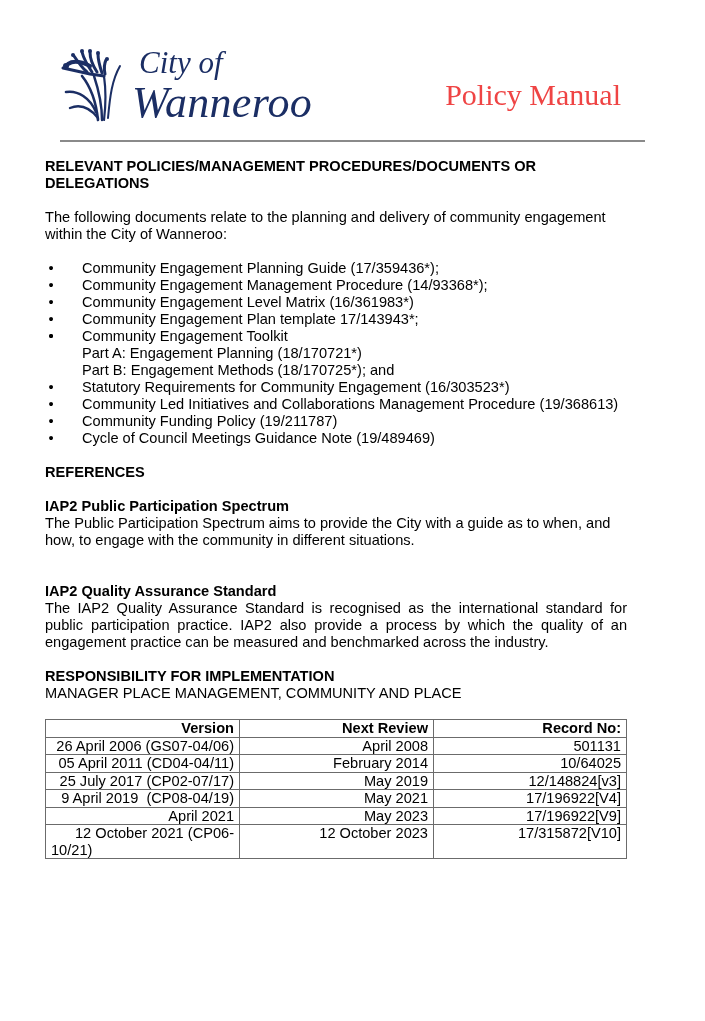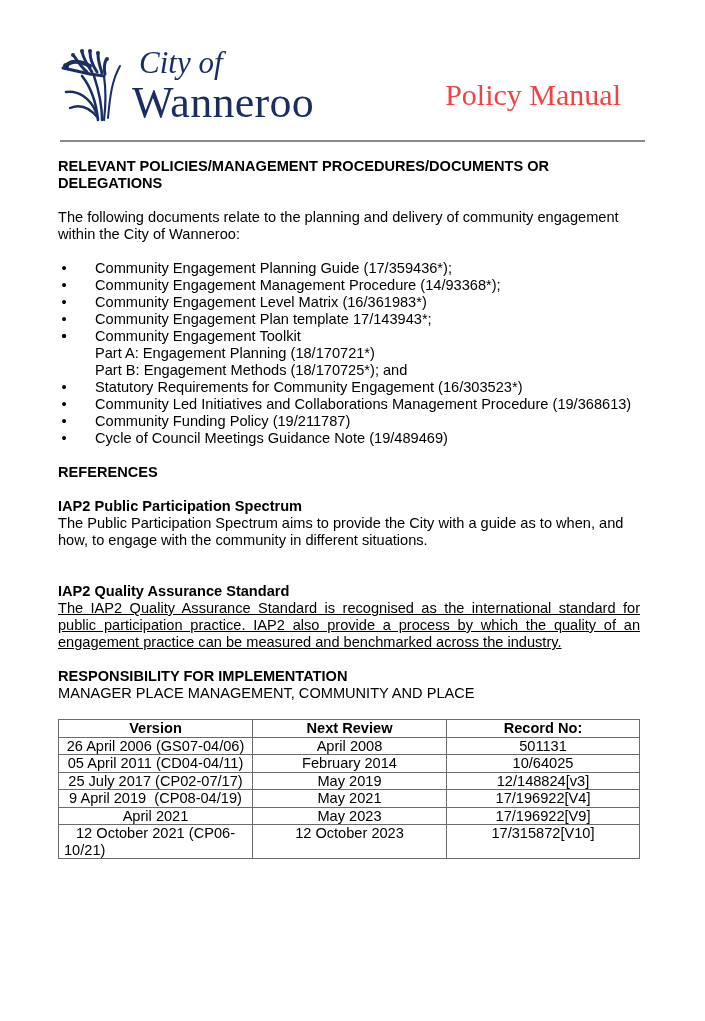--- a/index.html
+++ b/index.html
@@ -4,39 +4,39 @@
   <style>
     html, body { margin: 0; padding: 0; background: #ffffff; }
     body { width: 705px; height: 1021px; position: relative; overflow: hidden;
            font-family: "Liberation Sans", sans-serif; color: #000; }
     .header { position: absolute; left: 0; top: 0; width: 705px; height: 102px; }
     .logo { position: absolute; left: 60px; top: 46px; width: 270px; height: 80px; }
     .logo-mark { position: absolute; left: 0; top: 0; width: 62px; height: 76px; }
     .logo-city { position: absolute; left: 79px; top: 1px; font-family: "Liberation Serif", serif;
                  font-style: italic; font-size: 31px; color: #1b2e64; line-height: 32px; white-space: nowrap; }
     .logo-name { position: absolute; left: 72px; top: 35px; font-family: "Liberation Serif", serif;
-                 font-size: 44px; color: #1b2e64; line-height: 44px; white-space: nowrap; letter-spacing: 0.3px; }
+                 font-size: 44px; color: #1b2e64; line-height: 44px; white-space: nowrap; letter-spacing: 0.3px; font-style: italic; }
     .manual-title { position: absolute; right: 84px; top: 78px; font-family: "Liberation Serif", serif;
                     font-size: 30px; color: #ef4444; white-space: nowrap; }
     .header-rule { position: absolute; left: 60px; top: 140px; width: 585px; height: 0;
                    border-top: 2px solid #8a8a8a; }
 
-    .content { position: absolute; left: 58px; top: 158px; width: 582px; font-size: 14.6px; line-height: 17px; }
+    .content { position: absolute; left: 45px; top: 158px; width: 582px; font-size: 14.6px; line-height: 17px; }
     .heading { font-weight: bold; margin: 0; }
     p { margin: 0; }
     .sp { height: 17px; }
     .sp-lg { height: 34px; }
-    .justify { text-align: justify; text-decoration: underline; }
+    .justify { text-align: justify; }
     ul.bullets { list-style: none; margin: 0; padding: 0; }
     ul.bullets li { position: relative; padding-left: 37px; }
     ul.bullets li .dot { position: absolute; left: 0; top: 0; width: 12px; text-align: center; }
     .sub { display: block; }
 
     table.versions { border-collapse: collapse; width: 582px; margin-top: 0; font-size: 14.6px; line-height: 16.5px; }
-    table.versions th, table.versions td { border: 1px solid #6b6b6b; padding: 0 5px; vertical-align: top; text-align: center; }
+    table.versions th, table.versions td { border: 1px solid #6b6b6b; padding: 0 5px; vertical-align: top; text-align: right; }
     table.versions th { font-weight: bold; }
     table.versions col.c1 { width: 194px; }
     table.versions col.c2 { width: 194px; }
     td.just { text-align: justify; text-align-last: left; }
 
     .footer { position: absolute; right: 61px; top: 1020px; font-size: 10px; color: #555; white-space: nowrap; }
     .footer b { color: #444; }
   </style>
 </head>
 <body>

